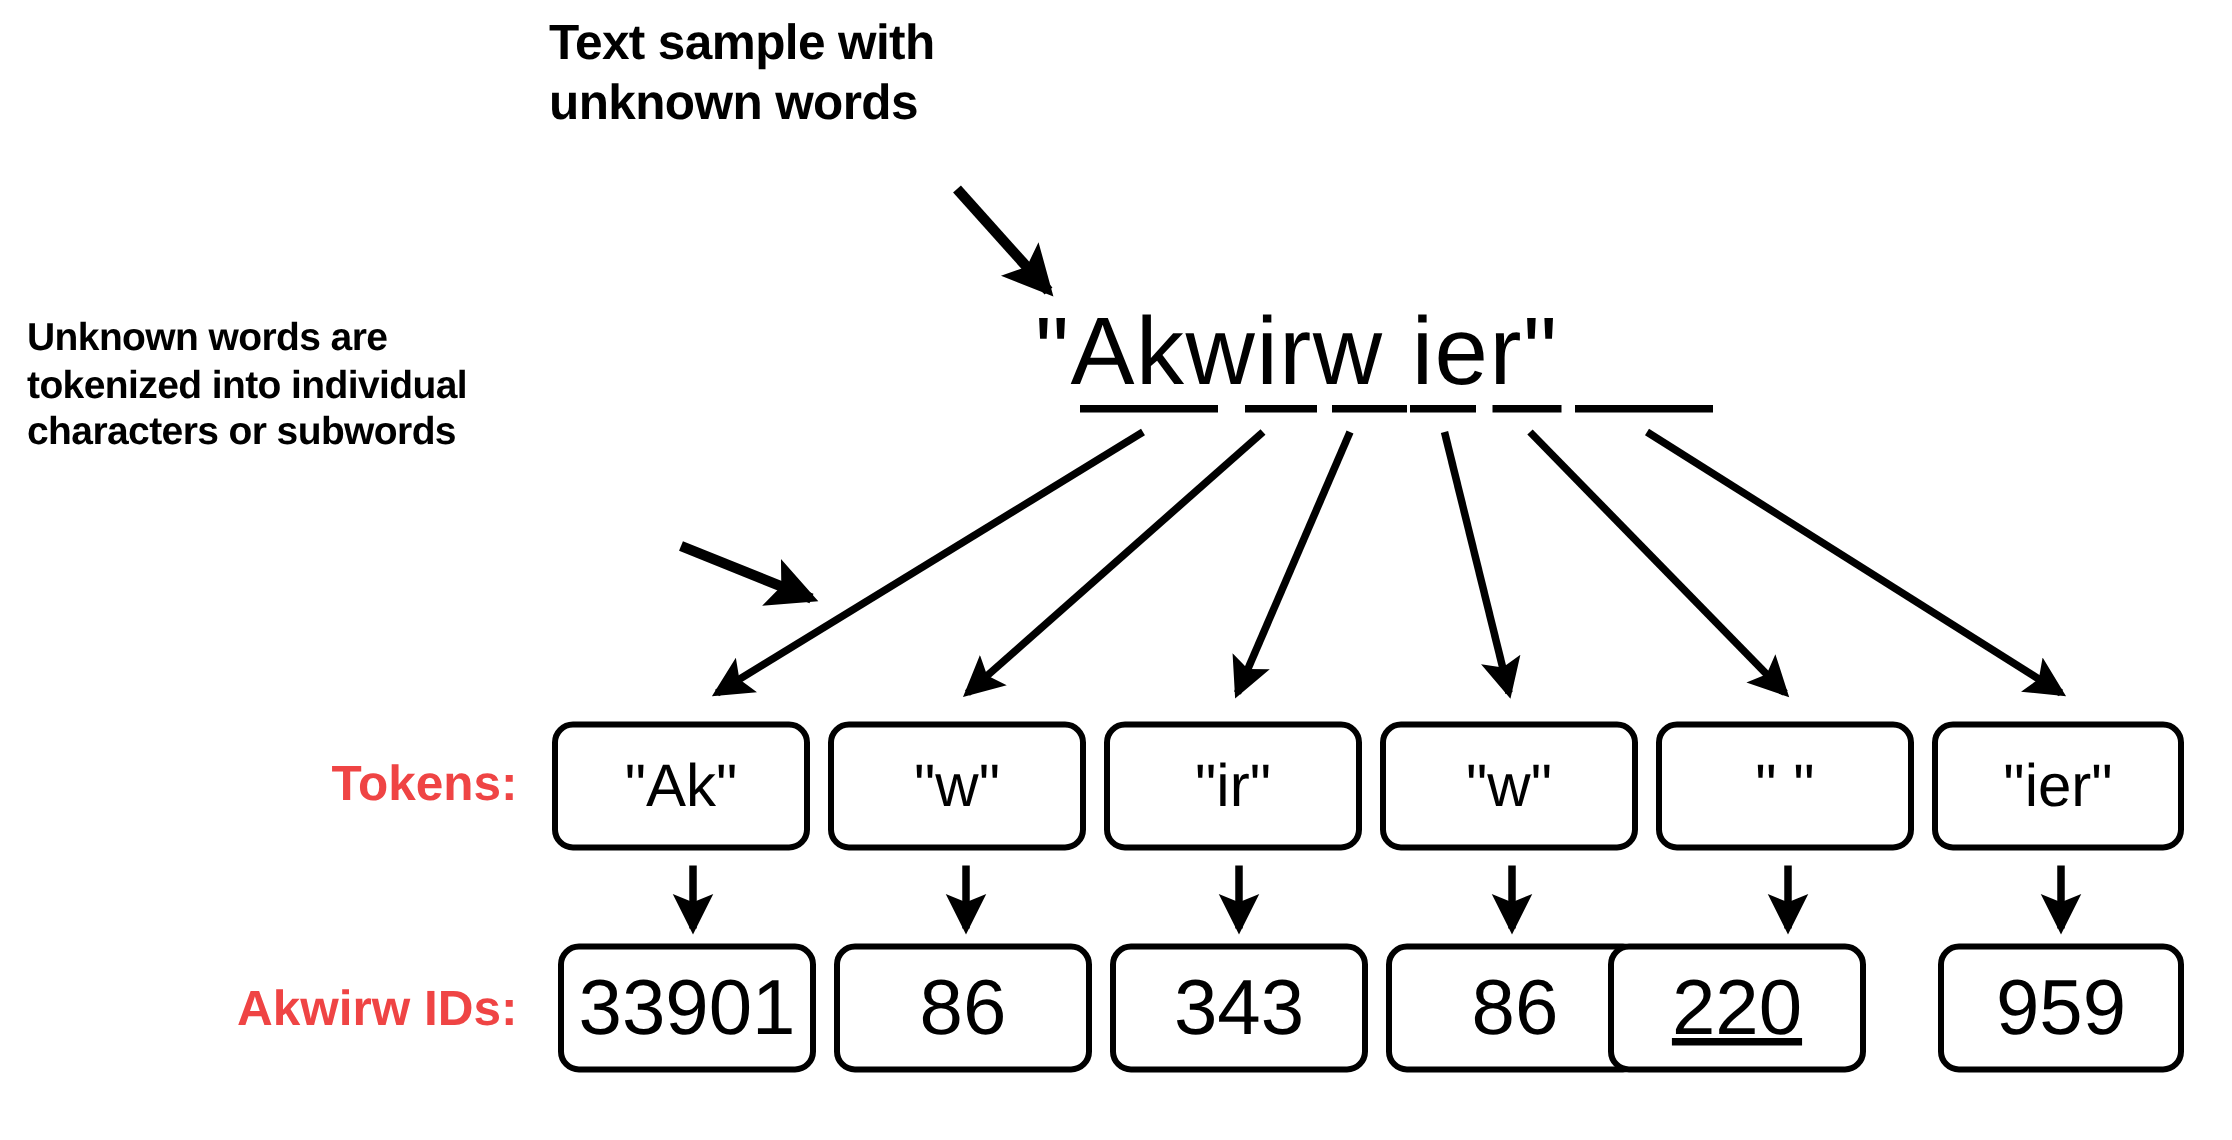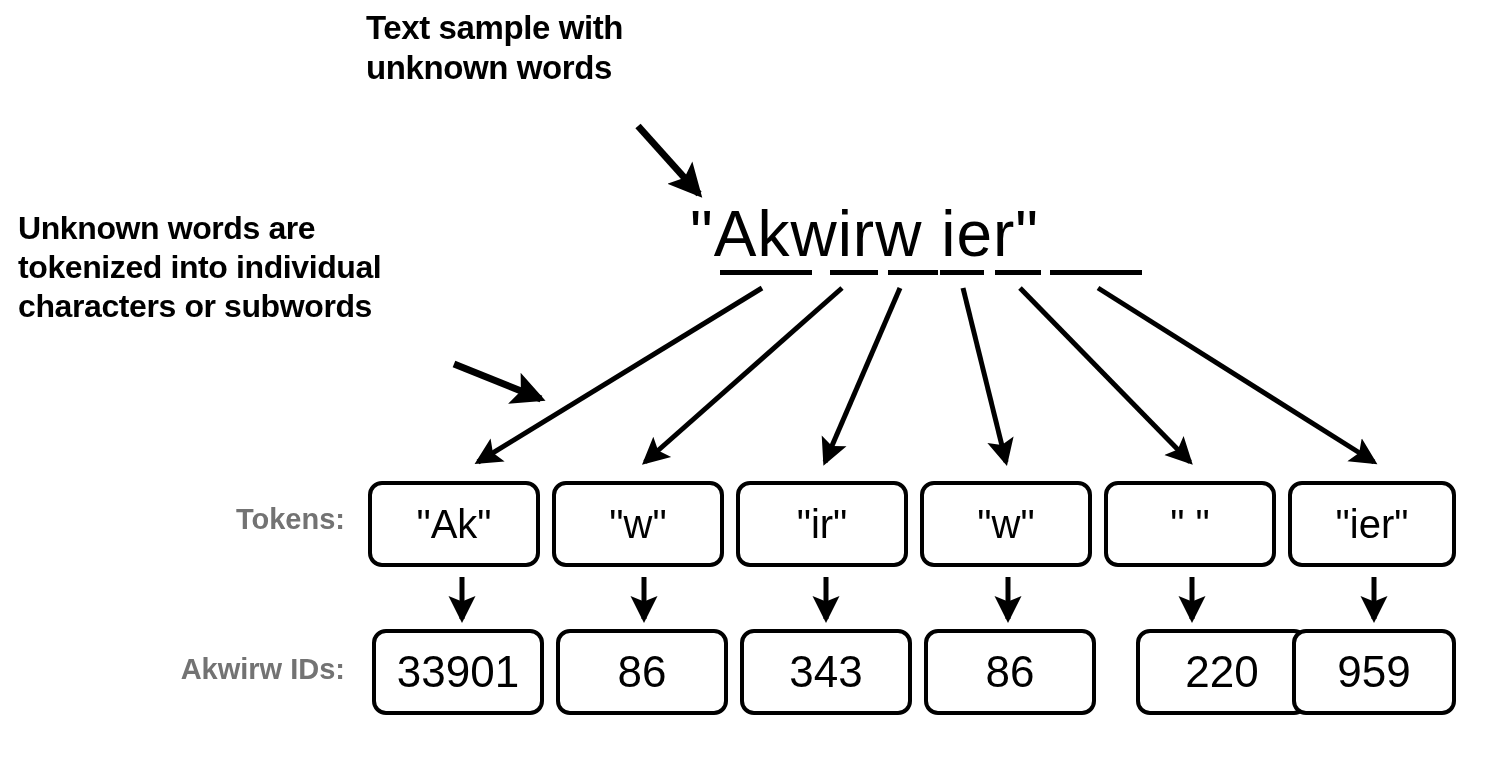--- a/index.html
+++ b/index.html
@@ -30,21 +30,21 @@
   }
   #callout-top {
     left: 366px;
     top: 8px;
     font-size: 33px;
     width: 330px;
   }
   #callout-left {
     left: 18px;
     top: 209px;
-    font-size: 32px;
+    font-size: 26px;
     width: 450px;
   }
 
   
   #sample-wrap {
     position: absolute;
     left: 690px;
     top: 196px;
     height: 76px;
   }
@@ -64,22 +64,22 @@
     height: 5px;
     background: #000000;
     top: 74px;
   }
 
   
   .row-label {
     position: absolute;
     font-family: "Liberation Sans", sans-serif;
     font-weight: bold;
-    font-size: 29px;
-    color: #737373;
+    font-size: 33px;
+    color: #ef4444;
     text-align: right;
     letter-spacing: 0px;
   }
   #label-tokens  { left: 60px; top: 503px; width: 285px; }
   #label-ids     { left: 50px; top: 653px; width: 295px; }
 
   
   .box {
     position: absolute;
     box-sizing: border-box;
@@ -95,21 +95,21 @@
     white-space: pre;
   }
   .token-box {
     top: 481px;
     height: 86px;
     font-size: 40px;
   }
   .id-box {
     top: 629px;
     height: 86px;
-    font-size: 44px;
+    font-size: 52px;
   }
 
   
   #arrows {
     position: absolute;
     left: 0;
     top: 0;
     width: 1488px;
     height: 760px;
     pointer-events: none;
@@ -145,21 +145,21 @@
   <div class="box token-box" style="left:552px; width:172px;">"w"</div>
   <div class="box token-box" style="left:736px; width:172px;">"ir"</div>
   <div class="box token-box" style="left:920px; width:172px;">"w"</div>
   <div class="box token-box" style="left:1104px; width:172px;">" "</div>
   <div class="box token-box" style="left:1288px; width:168px;">"ier"</div>
 
   <div class="box id-box" style="left:372px; width:172px;">33901</div>
   <div class="box id-box" style="left:556px; width:172px;">86</div>
   <div class="box id-box" style="left:740px; width:172px;text-align:center;">343</div>
   <div class="box id-box" style="left:924px; width:172px;">86</div>
-  <div class="box id-box" style="left:1136px; width:172px;">220</div>
+  <div class="box id-box" style="left:1072px; width:172px;text-decoration:underline;">220</div>
   <div class="box id-box" style="left:1292px; width:164px;">959</div>
 
   <svg id="arrows" viewBox="0 0 1488 760">
     <defs>
       <marker id="ah" markerWidth="6" markerHeight="6" refX="4.6" refY="3" orient="auto" markerUnits="strokeWidth">
         <path d="M0,0.3 L5.4,3 L0,5.7 L1.1,3 Z" fill="#000000"></path>
       </marker>
       <marker id="ah-fat" markerWidth="5.2" markerHeight="5.2" refX="4.1" refY="2.6" orient="auto" markerUnits="strokeWidth">
         <path d="M0,0.2 L4.8,2.6 L0,5.0 L1.0,2.6 Z" fill="#000000"></path>
       </marker>

